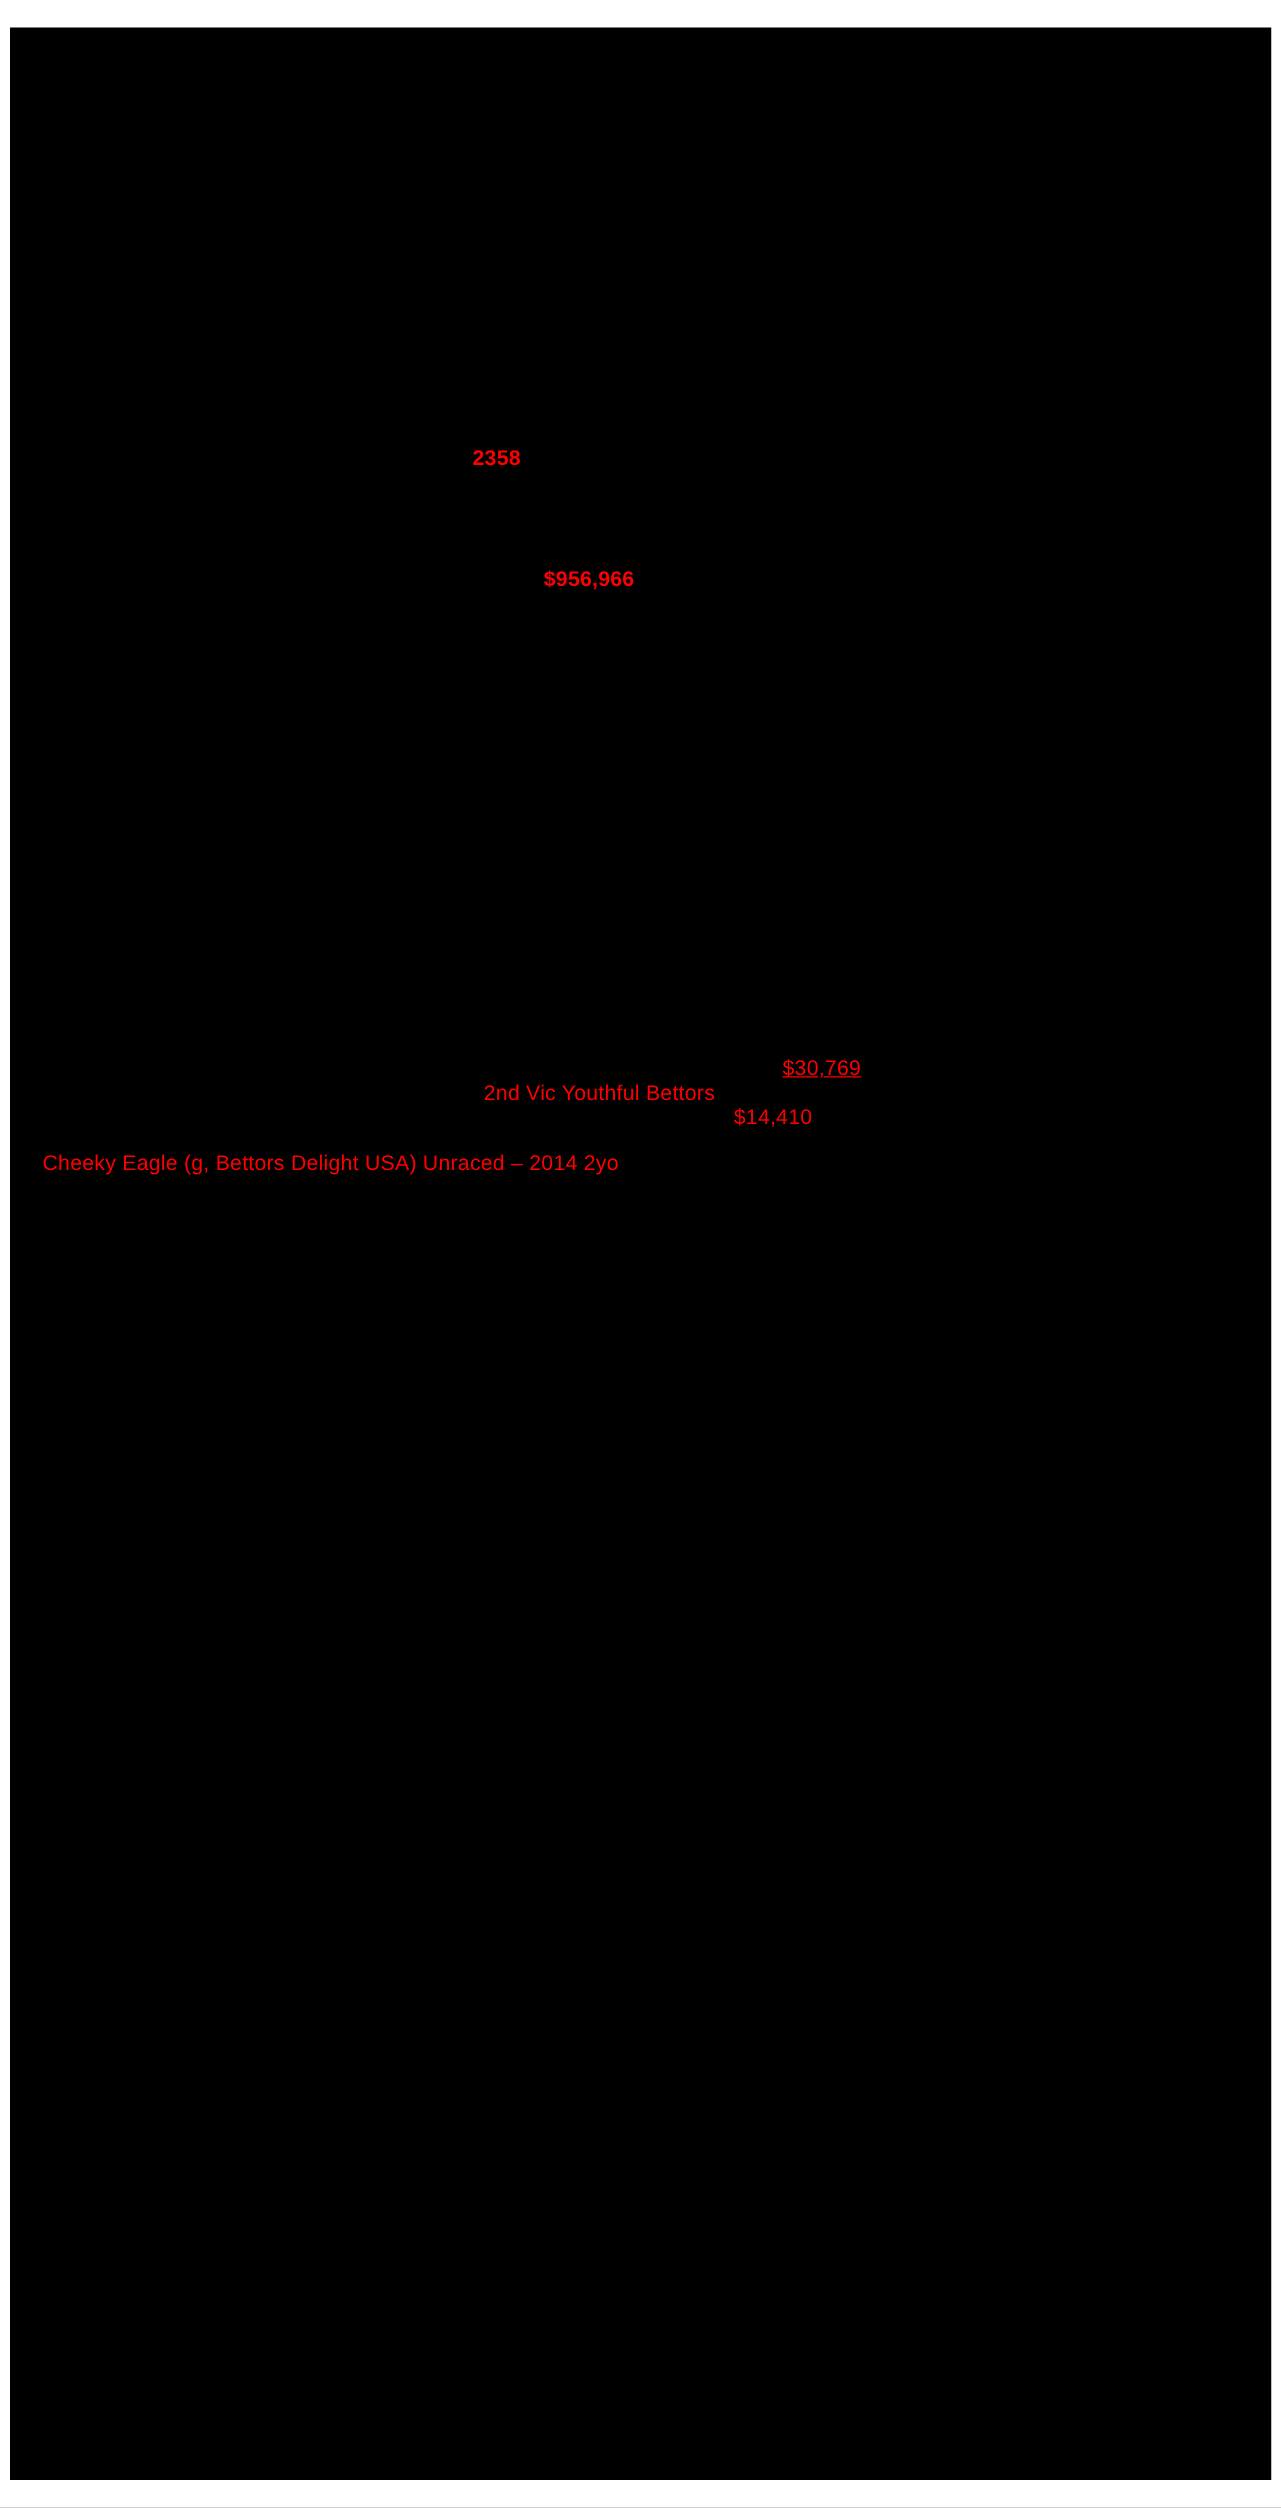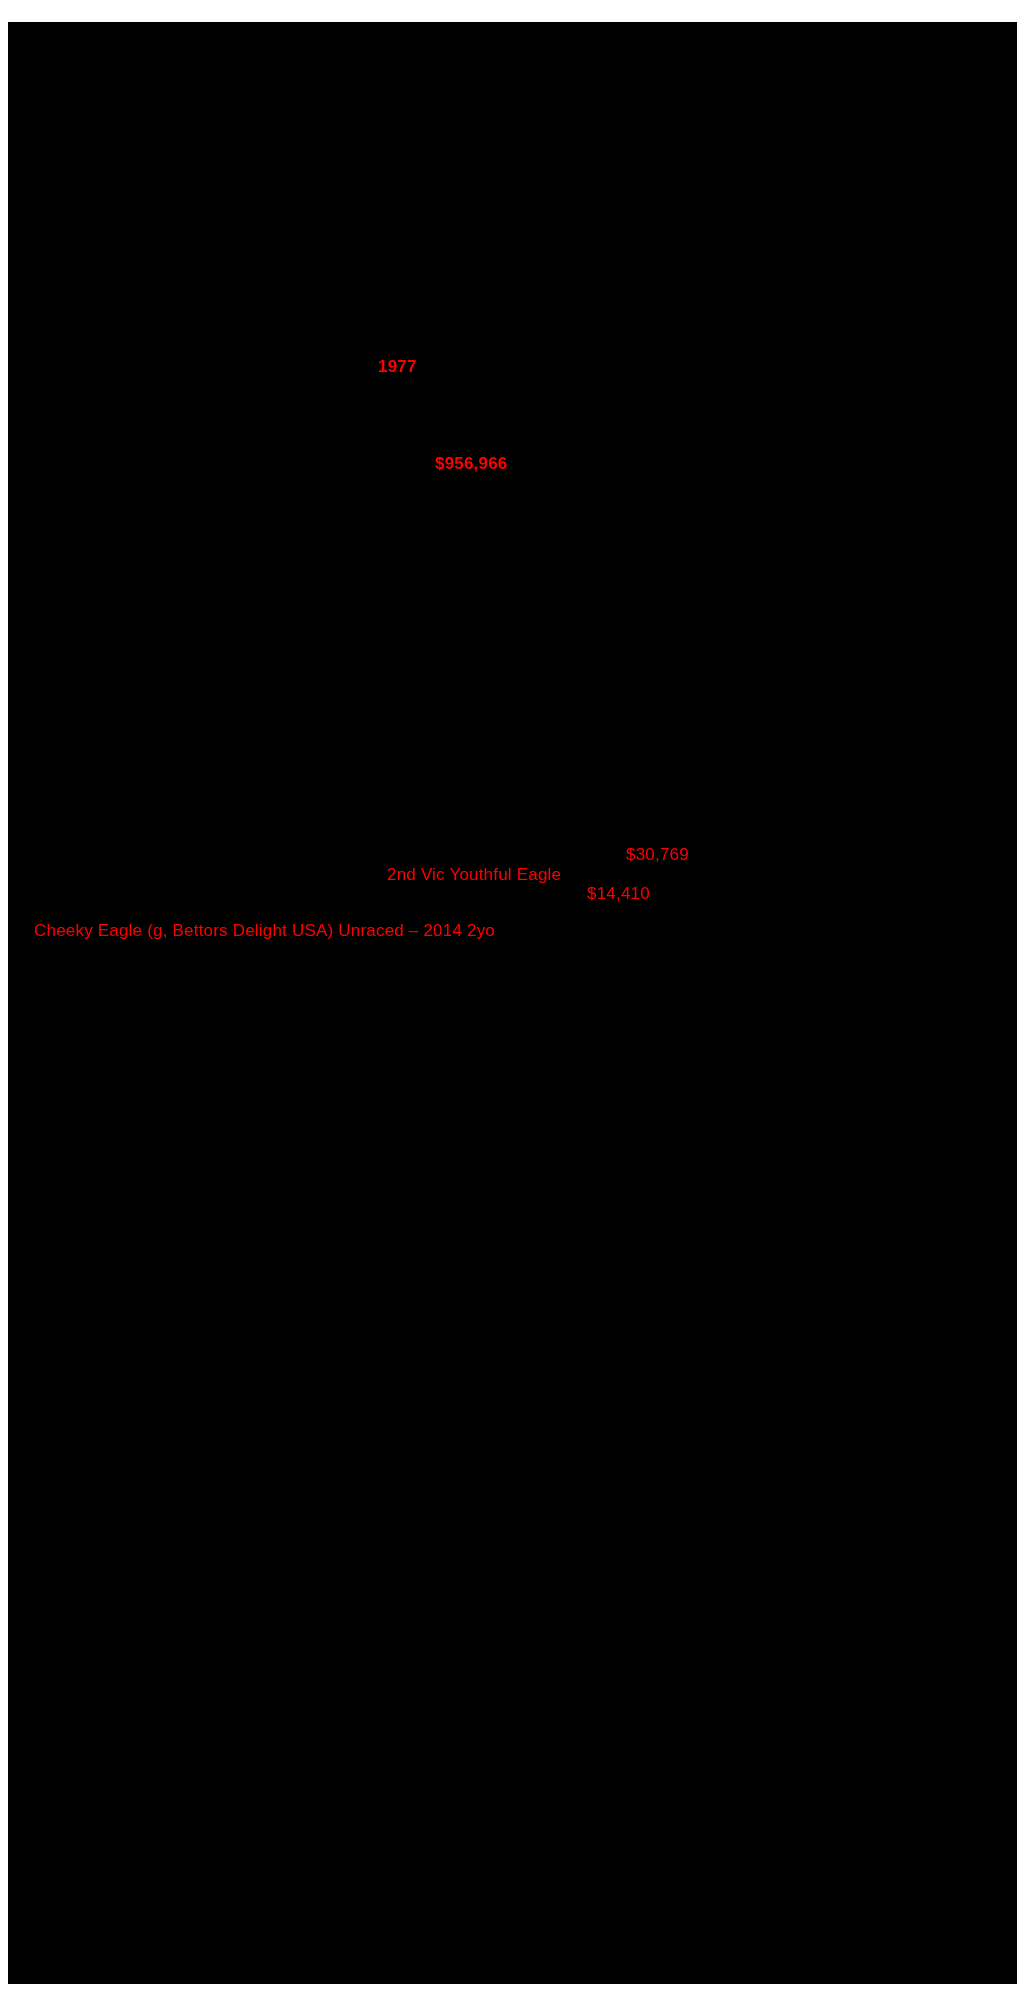--- a/index.html
+++ b/index.html
@@ -42,20 +42,21 @@
     font-size: 17px;
     font-weight: bold;
     letter-spacing: 0.2px;
     margin-top: 40px;
   }
   .t-amt1 {
     left: 618px;
     top: 824px;
     font-size: 17px;
     letter-spacing: 0.2px;
+    text-decoration: underline;
   }
   .t-stakes {
     left: 379px;
     top: 844px;
     font-size: 17px;
     letter-spacing: 0.2px;
   }
   .t-amt2 {
     left: 579px;
     top: 863px;
@@ -68,26 +69,26 @@
     font-size: 17px;
     letter-spacing: 0.2px;
   }
 </style>
 </head>
 <body>
 
 <div id="page">
   <div id="canvas">
 
-    <div class="txt t-1671">1977</div>
+    <div class="txt t-1671">2358</div>
 
     <div class="txt t-earnings">$956,966</div>
 
     <div class="txt t-amt1">$30,769</div>
 
-    <div class="txt t-stakes">2nd Vic Youthful Eagle</div>
+    <div class="txt t-stakes">2nd Vic Youthful Bettors</div>
 
     <div class="txt t-amt2">$14,410</div>
 
     <div class="txt t-horse">Cheeky Eagle (g, Bettors Delight USA) Unraced – 2014 2yo</div>
 
   </div>
 </div>
 
 </body></html>

